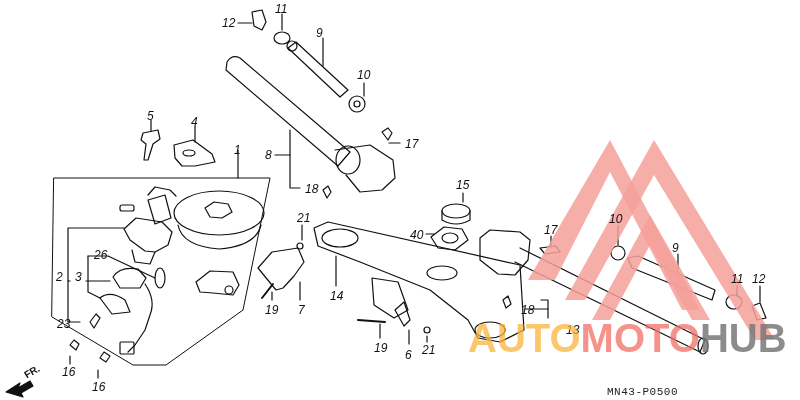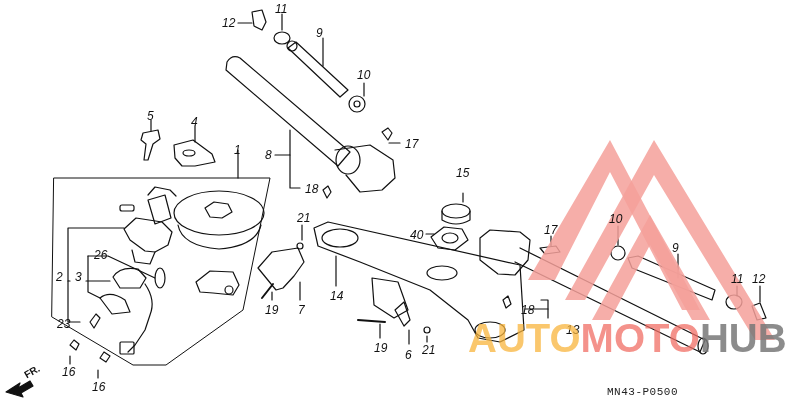--- a/index.html
+++ b/index.html
@@ -190,21 +190,21 @@
   <span class="lbl" style="left:147px;top:110px">5</span>
   <span class="lbl" style="left:405px;top:349px">6</span>
   <span class="lbl" style="left:298px;top:304px">7</span>
   <span class="lbl" style="left:265px;top:149px">8</span>
   <span class="lbl" style="left:316px;top:27px">9</span>
   <span class="lbl" style="left:357px;top:69px">10</span>
   <span class="lbl" style="left:275px;top:3px">11</span>
   <span class="lbl" style="left:222px;top:17px">12</span>
   <span class="lbl" style="left:566px;top:324px">13</span>
   <span class="lbl" style="left:330px;top:290px">14</span>
-  <span class="lbl" style="left:456px;top:167px">15</span>
+  <span class="lbl" style="left:456px;top:179px">15</span>
   <span class="lbl" style="left:62px;top:366px">16</span>
   <span class="lbl" style="left:92px;top:381px">16</span>
   <span class="lbl" style="left:405px;top:138px">17</span>
   <span class="lbl" style="left:544px;top:224px">17</span>
   <span class="lbl" style="left:305px;top:183px">18</span>
   <span class="lbl" style="left:521px;top:304px">18</span>
   <span class="lbl" style="left:265px;top:304px">19</span>
   <span class="lbl" style="left:374px;top:342px">19</span>
   <span class="lbl" style="left:410px;top:229px">40</span>
   <span class="lbl" style="left:297px;top:212px">21</span>

